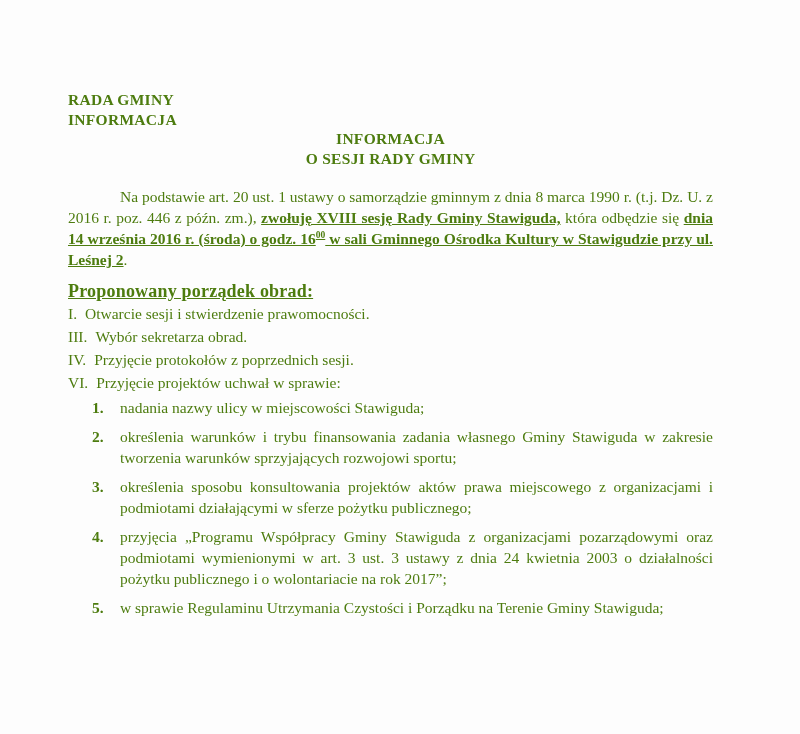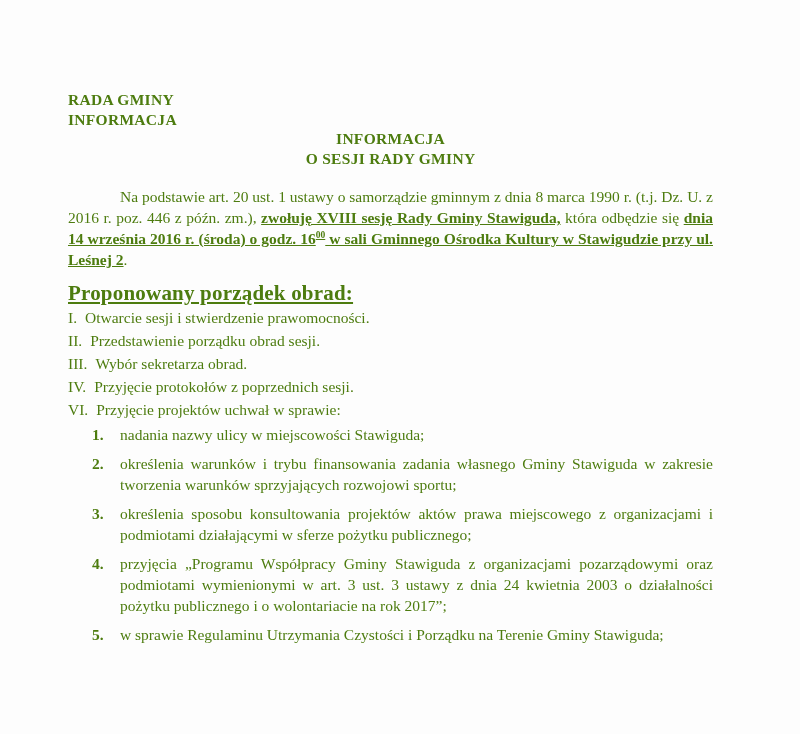--- a/index.html
+++ b/index.html
@@ -39,21 +39,21 @@
     text-indent: 52px;
   }
   .b { font-weight: bold; text-decoration: underline; }
   .sup {
     font-size: 9.5px;
     vertical-align: super;
     line-height: 0;
   }
   .agenda-heading {
     margin-top: 11px;
-    font-size: 21px;
+    font-size: 18px;
     font-weight: bold;
     text-decoration: underline;
     letter-spacing: 0.2px;
   }
   .roman-list {
     font-size: 15.5px;
     line-height: 23px;
   }
   .roman-item .rnum { margin-right: 8px; }
   .numbered-list { margin-top: 3px; }
@@ -87,21 +87,20 @@
       <div>INFORMACJA</div>
       <div>O SESJI RADY GMINY</div>
     </div>
 
     <p class="intro"><span>Na podstawie art. 20 ust. 1 ustawy o samorządzie gminnym z dnia 8 marca 1990 r. (t.j. Dz. U. z 2016 r. poz. 446 z późn. zm.), </span><span class="b">zwołuję XVIII sesję Rady Gminy Stawiguda,</span><span> która odbędzie się </span><span class="b">dnia 14 września 2016 r. (środa) o godz. 16</span><span class="b sup">00</span><span class="b"> w sali Gminnego Ośrodka Kultury w Stawigudzie przy ul. Leśnej 2</span><span>.</span></p>
 
     <div class="agenda-heading">Proponowany porządek obrad:</div>
 
     <div class="roman-list">
       <div class="roman-item"><span class="rnum">I.</span><span>Otwarcie sesji i stwierdzenie prawomocności.</span></div>
-      <div class="roman-item"><span class="rnum">II.</span><span>Przedstawienie porządku obrad sesji.</span></div>
       <div class="roman-item"><span class="rnum">III.</span><span>Wybór sekretarza obrad.</span></div>
       <div class="roman-item"><span class="rnum">IV.</span><span>Przyjęcie protokołów z poprzednich sesji.</span></div>
       <div class="roman-item"><span class="rnum">VI.</span><span>Przyjęcie projektów uchwał w sprawie:</span></div>
     </div>
 
     <div class="numbered-list">
       <div class="numbered-item"><span class="num">1.</span><span>nadania nazwy ulicy w miejscowości Stawiguda;</span></div>
       <div class="numbered-item"><span class="num">2.</span><span>określenia warunków i trybu finansowania zadania własnego Gminy Stawiguda w zakresie tworzenia warunków sprzyjających rozwojowi sportu;</span></div>
       <div class="numbered-item"><span class="num">3.</span><span>określenia sposobu konsultowania projektów aktów prawa miejscowego z organizacjami i podmiotami działającymi w sferze pożytku publicznego;</span></div>
       <div class="numbered-item"><span class="num">4.</span><span>przyjęcia „Programu Współpracy Gminy Stawiguda z organizacjami pozarządowymi oraz podmiotami wymienionymi w art. 3 ust. 3 ustawy z dnia 24 kwietnia 2003 o działalności pożytku publicznego i o wolontariacie na rok 2017”;</span></div>

